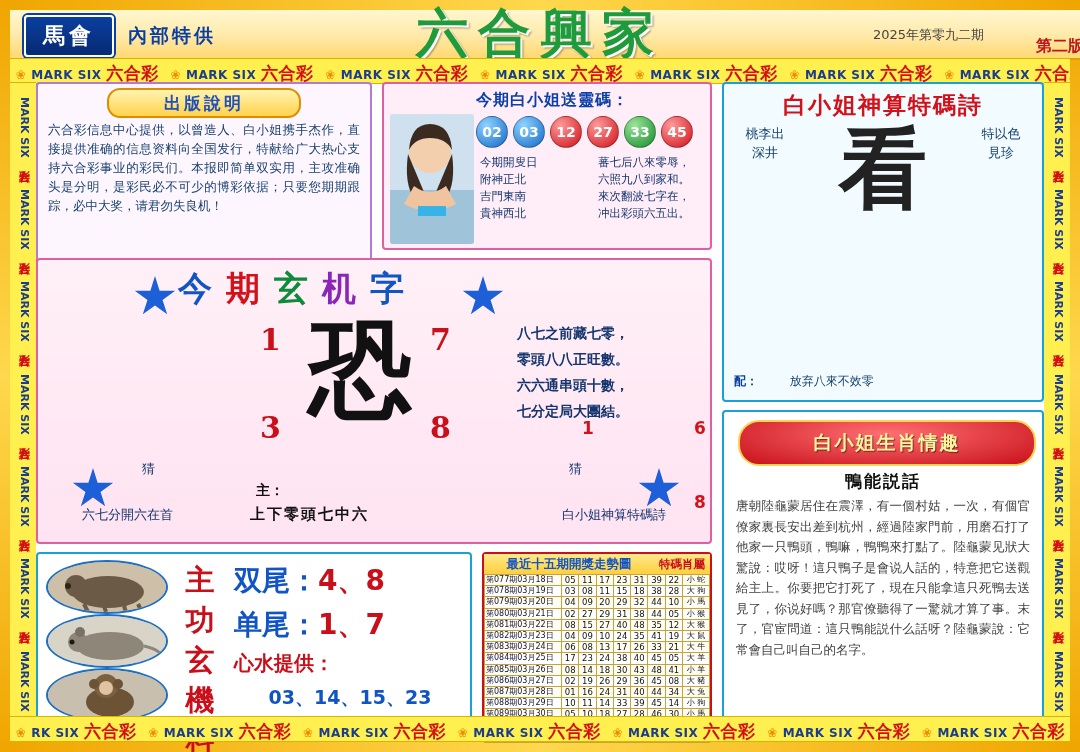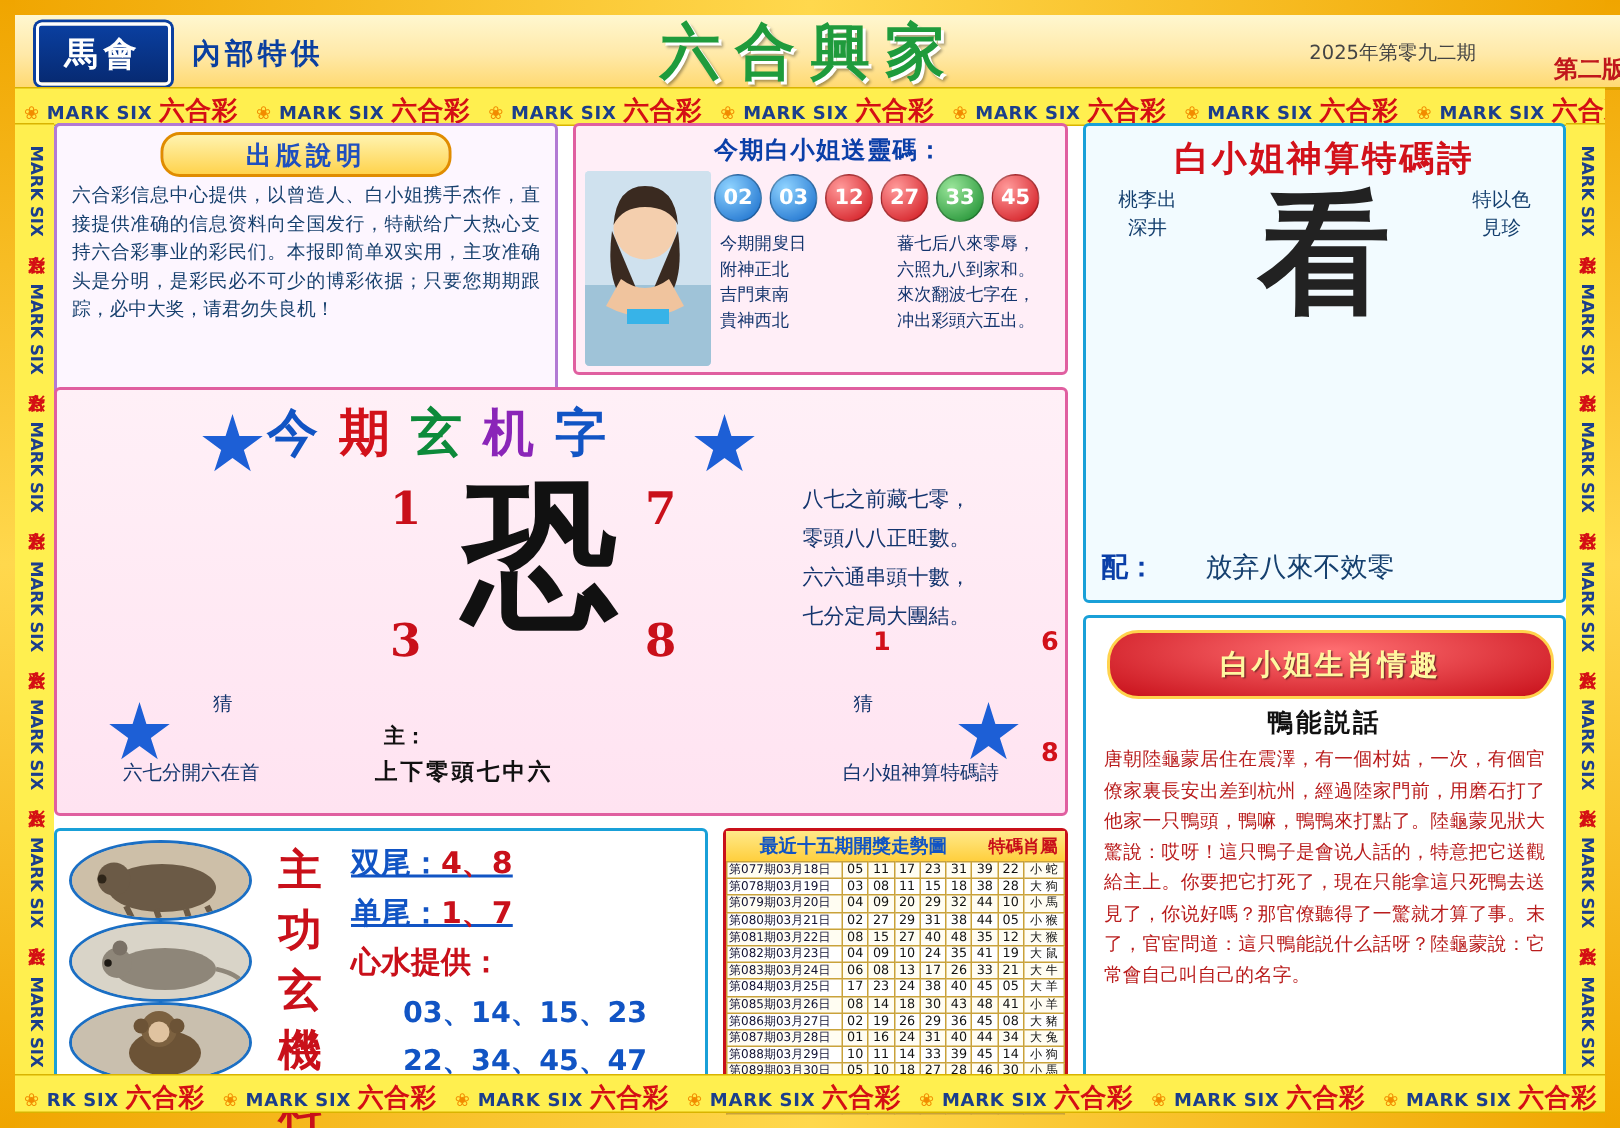--- a/index.html
+++ b/index.html
@@ -24,21 +24,21 @@
   .logo-box{position:absolute;left:14px;top:5px;width:86px;height:38px;
     background:linear-gradient(180deg,#0a3fa0,#072a72);border:2px solid #ffffff;
     border-radius:4px;color:#fff;font-size:22px;font-weight:bold;
     display:flex;align-items:center;justify-content:center;letter-spacing:4px;
     box-shadow:0 0 0 2px #0a3fa0;}
   .neibu{position:absolute;left:118px;top:13px;font-size:19px;font-weight:bold;
     color:#0a3fa0;letter-spacing:3px;}
   .paper-title{position:absolute;left:0;top:0;width:1060px;height:48px;
     display:flex;align-items:center;justify-content:center;pointer-events:none;}
   .paper-title span{font-family:"DejaVu Serif","Liberation Serif",serif;
-    font-size:40px;font-weight:bold;color:#1f9b3c;letter-spacing:10px;
+    font-size:52px;font-weight:bold;color:#1f9b3c;letter-spacing:10px;
     text-shadow:2px 2px 0 #ffffff,3px 3px 2px rgba(0,0,0,.35);}
   .issue{position:absolute;right:118px;top:16px;font-size:13px;color:#444;}
   .edition{position:absolute;right:18px;top:26px;font-size:16px;font-weight:bold;color:#c0161b;}
 
   
   .ribbon{position:absolute;background:#ffef4f;overflow:hidden;
     border-top:1px solid #d9b400;border-bottom:1px solid #d9b400;}
   .ribbon.h{left:10px;width:1060px;height:24px;white-space:nowrap;}
   .ribbon.h.r1{top:58px;}
   .ribbon.h.r2{bottom:10px;}
@@ -96,21 +96,21 @@
   .poem-big{position:absolute;left:0;top:36px;width:100%;text-align:center;
     font-size:88px;line-height:96px;font-weight:bold;color:#222;
     font-family:"DejaVu Serif","Liberation Serif",serif;}
   .poem-col{position:absolute;top:40px;width:46px;font-size:13px;line-height:19px;
     color:#15406f;text-align:center;font-family:"DejaVu Serif","Liberation Serif",serif;}
   .poem-col.l{left:18px;}
   .poem-col.r{right:18px;}
   .poem-lines{position:absolute;left:10px;right:10px;top:140px;
     font-size:13.5px;line-height:24px;color:#15406f;text-align:center;
     font-family:"DejaVu Serif","Liberation Serif",serif;}
-  .poem-pei{position:absolute;left:10px;right:10px;bottom:10px;font-size:18px;
+  .poem-pei{position:absolute;left:10px;right:10px;bottom:10px;font-size:12px;
     color:#15406f;font-family:"DejaVu Serif","Liberation Serif",serif;}
   .poem-pei b{color:#0a3fa8;}
 
   
   #xuan{left:0;top:176px;width:676px;height:286px;border-color:#e05fa0;
     background:linear-gradient(180deg,#fff0f7,#ffe3f1);}
   .xuan-head{position:absolute;left:0;top:6px;width:520px;text-align:center;
     font-size:34px;font-weight:bold;letter-spacing:14px;
     font-family:"DejaVu Serif","Liberation Serif",serif;}
   .xuan-head .c1{color:#1154c4;}
@@ -122,21 +122,21 @@
     font-family:"DejaVu Serif","Liberation Serif",serif;}
   .num{position:absolute;font-size:30px;font-weight:bold;color:#c9101a;
     font-family:"DejaVu Serif","Liberation Serif",serif;}
   .num.n1{left:222px;top:62px;}
   .num.n7{left:392px;top:62px;}
   .num.n3{left:222px;top:150px;}
   .num.n8{left:392px;top:150px;}
   .xuan-col{position:absolute;top:60px;width:170px;font-size:14px;line-height:26px;
     color:#14356e;text-align:center;font-family:"DejaVu Serif","Liberation Serif",serif;}
   .xuan-col.l{left:34px;}
-  .xuan-col.r{right:34px;}
+  .xuan-col.r{right:52px;font-weight:bold;}
   .xuan-foot{position:absolute;left:0;bottom:8px;width:100%;}
   .xuan-foot .zhu{position:absolute;left:218px;bottom:34px;font-size:14px;color:#14356e;}
   .xuan-foot .zhu b{color:#111;}
   .xuan-foot .main-line{position:absolute;left:212px;bottom:10px;font-size:15px;
     font-weight:bold;color:#111;letter-spacing:2px;}
   .guess{position:absolute;font-size:13px;color:#14356e;}
   .guess.l{left:104px;bottom:56px;}
   .guess.l2{left:44px;bottom:10px;}
   .guess.r{right:128px;bottom:56px;}
   .guess.r2{right:44px;bottom:10px;}
@@ -159,35 +159,35 @@
   #story{left:686px;top:328px;width:322px;height:318px;border-color:#19a0d8;background:#fff;}
   .oval{position:absolute;left:14px;top:8px;width:294px;height:42px;border-radius:21px;
     background:radial-gradient(ellipse at 50% 28%,#ff6f72,#c8101a);
     border:2px solid #ffd34d;display:flex;align-items:center;justify-content:center;}
   .oval span{font-size:19px;font-weight:bold;color:#fff7a0;letter-spacing:2px;
     text-shadow:1px 1px 1px rgba(0,0,0,.5);}
   .story-title{position:absolute;left:0;top:58px;width:100%;text-align:center;
     font-size:17px;font-weight:bold;color:#111;letter-spacing:2px;
     font-family:"DejaVu Serif","Liberation Serif",serif;}
   .story-body{position:absolute;left:12px;right:12px;top:84px;bottom:8px;
-    font-size:12.5px;line-height:20.5px;color:#b91c1c;text-align:justify;
+    font-size:12.5px;line-height:20.5px;color:#404040;text-align:justify;
     font-family:"DejaVu Serif","Liberation Serif",serif;}
 
   
   #zhu{left:0;top:470px;width:436px;height:176px;border-color:#19a0d8;background:#fff;}
   .ani{position:absolute;left:8px;width:118px;height:50px;border:2px solid #1b6fc4;
     border-radius:50%/50%;overflow:hidden;background:#d8cfc0;}
   .ani.a1{top:6px;}
   .ani.a2{top:60px;}
   .ani.a3{top:114px;}
   .zhu-col{position:absolute;left:136px;top:6px;width:52px;font-size:29px;
     line-height:40px;font-weight:bold;color:#c9101a;text-align:center;
     font-family:"DejaVu Serif","Liberation Serif",serif;}
   .tails{position:absolute;left:196px;top:8px;width:232px;}
-  .tails .row{font-size:20px;font-weight:bold;color:#1154c4;margin-bottom:6px;text-decoration:underline;}
+  .tails .row{font-size:28px;font-weight:bold;color:#1154c4;margin-bottom:6px;}
   .tails .row .v{color:#c9101a;}
   .xinshui{font-size:20px;font-weight:bold;color:#c9101a;margin:2px 0 4px 0;}
   .nums-line{font-size:19px;font-weight:bold;color:#1154c4;line-height:32px;
     text-align:center;}
 
   
   #tbl{left:446px;top:470px;width:230px;height:176px;border-color:#c9101a;background:#fff;}
   .tbl-head{position:absolute;left:0;top:0;width:100%;height:20px;
     background:linear-gradient(180deg,#ffe98a,#ffcf3d);
     display:flex;align-items:center;}

